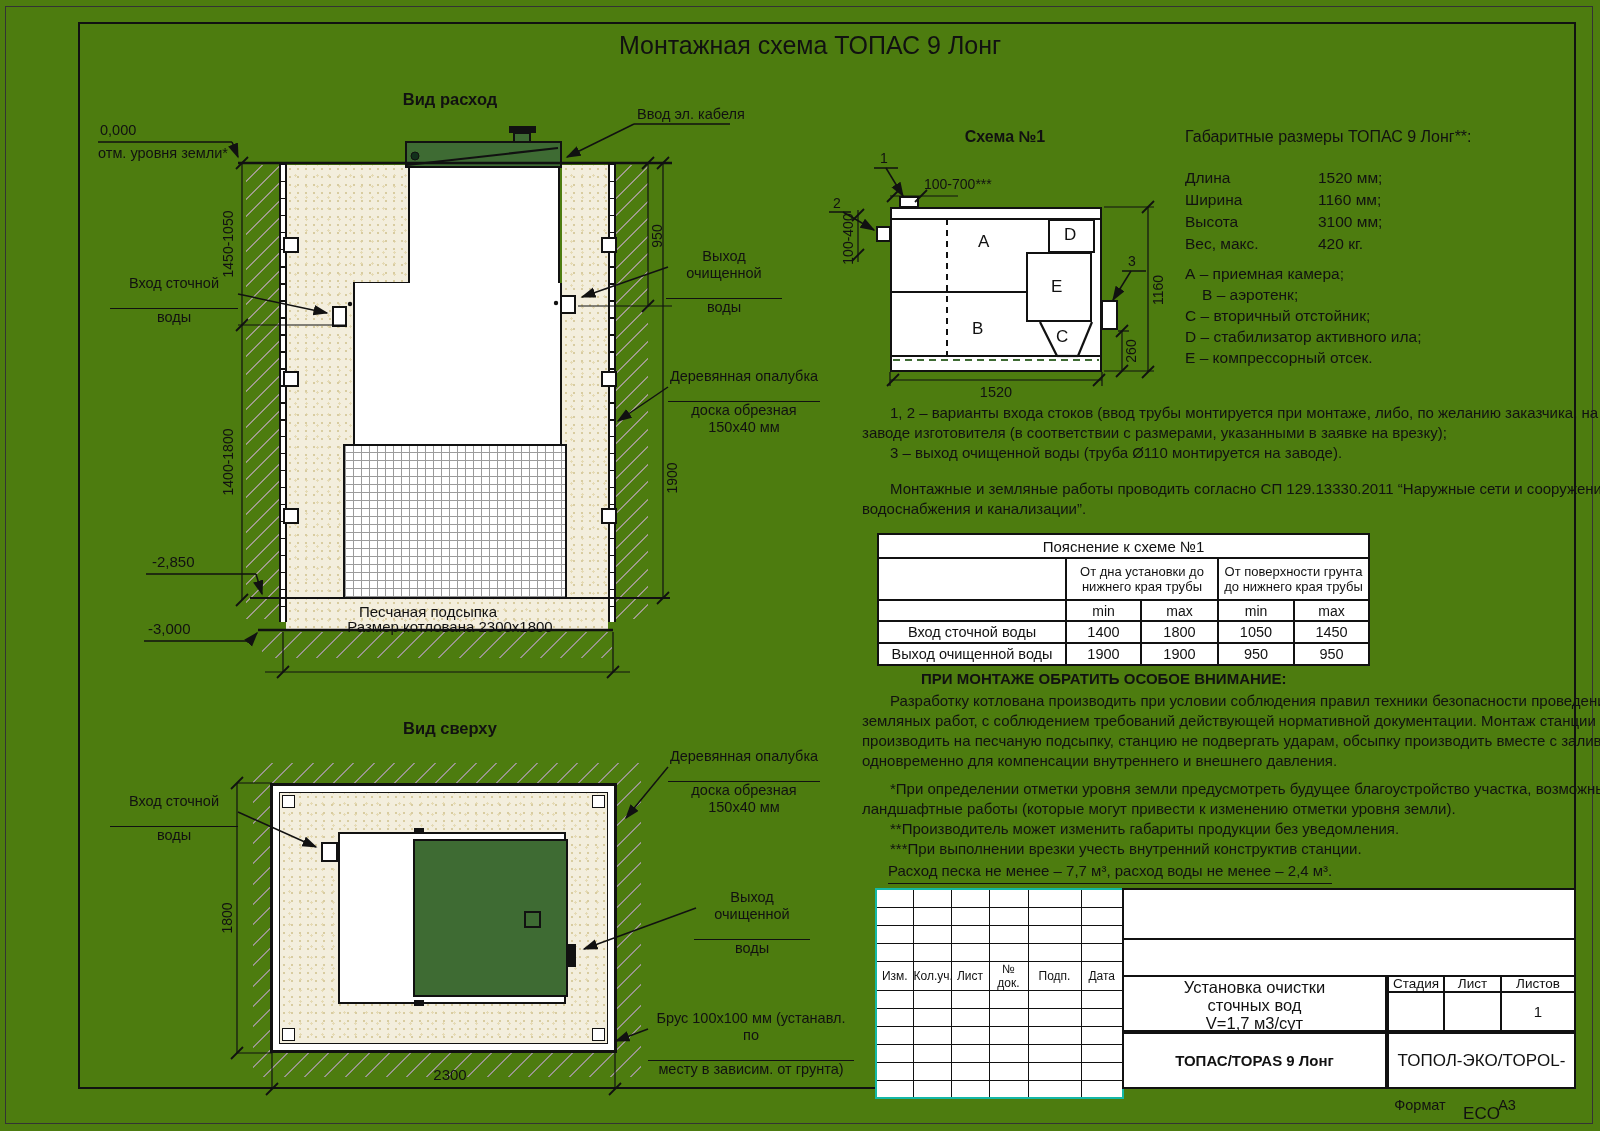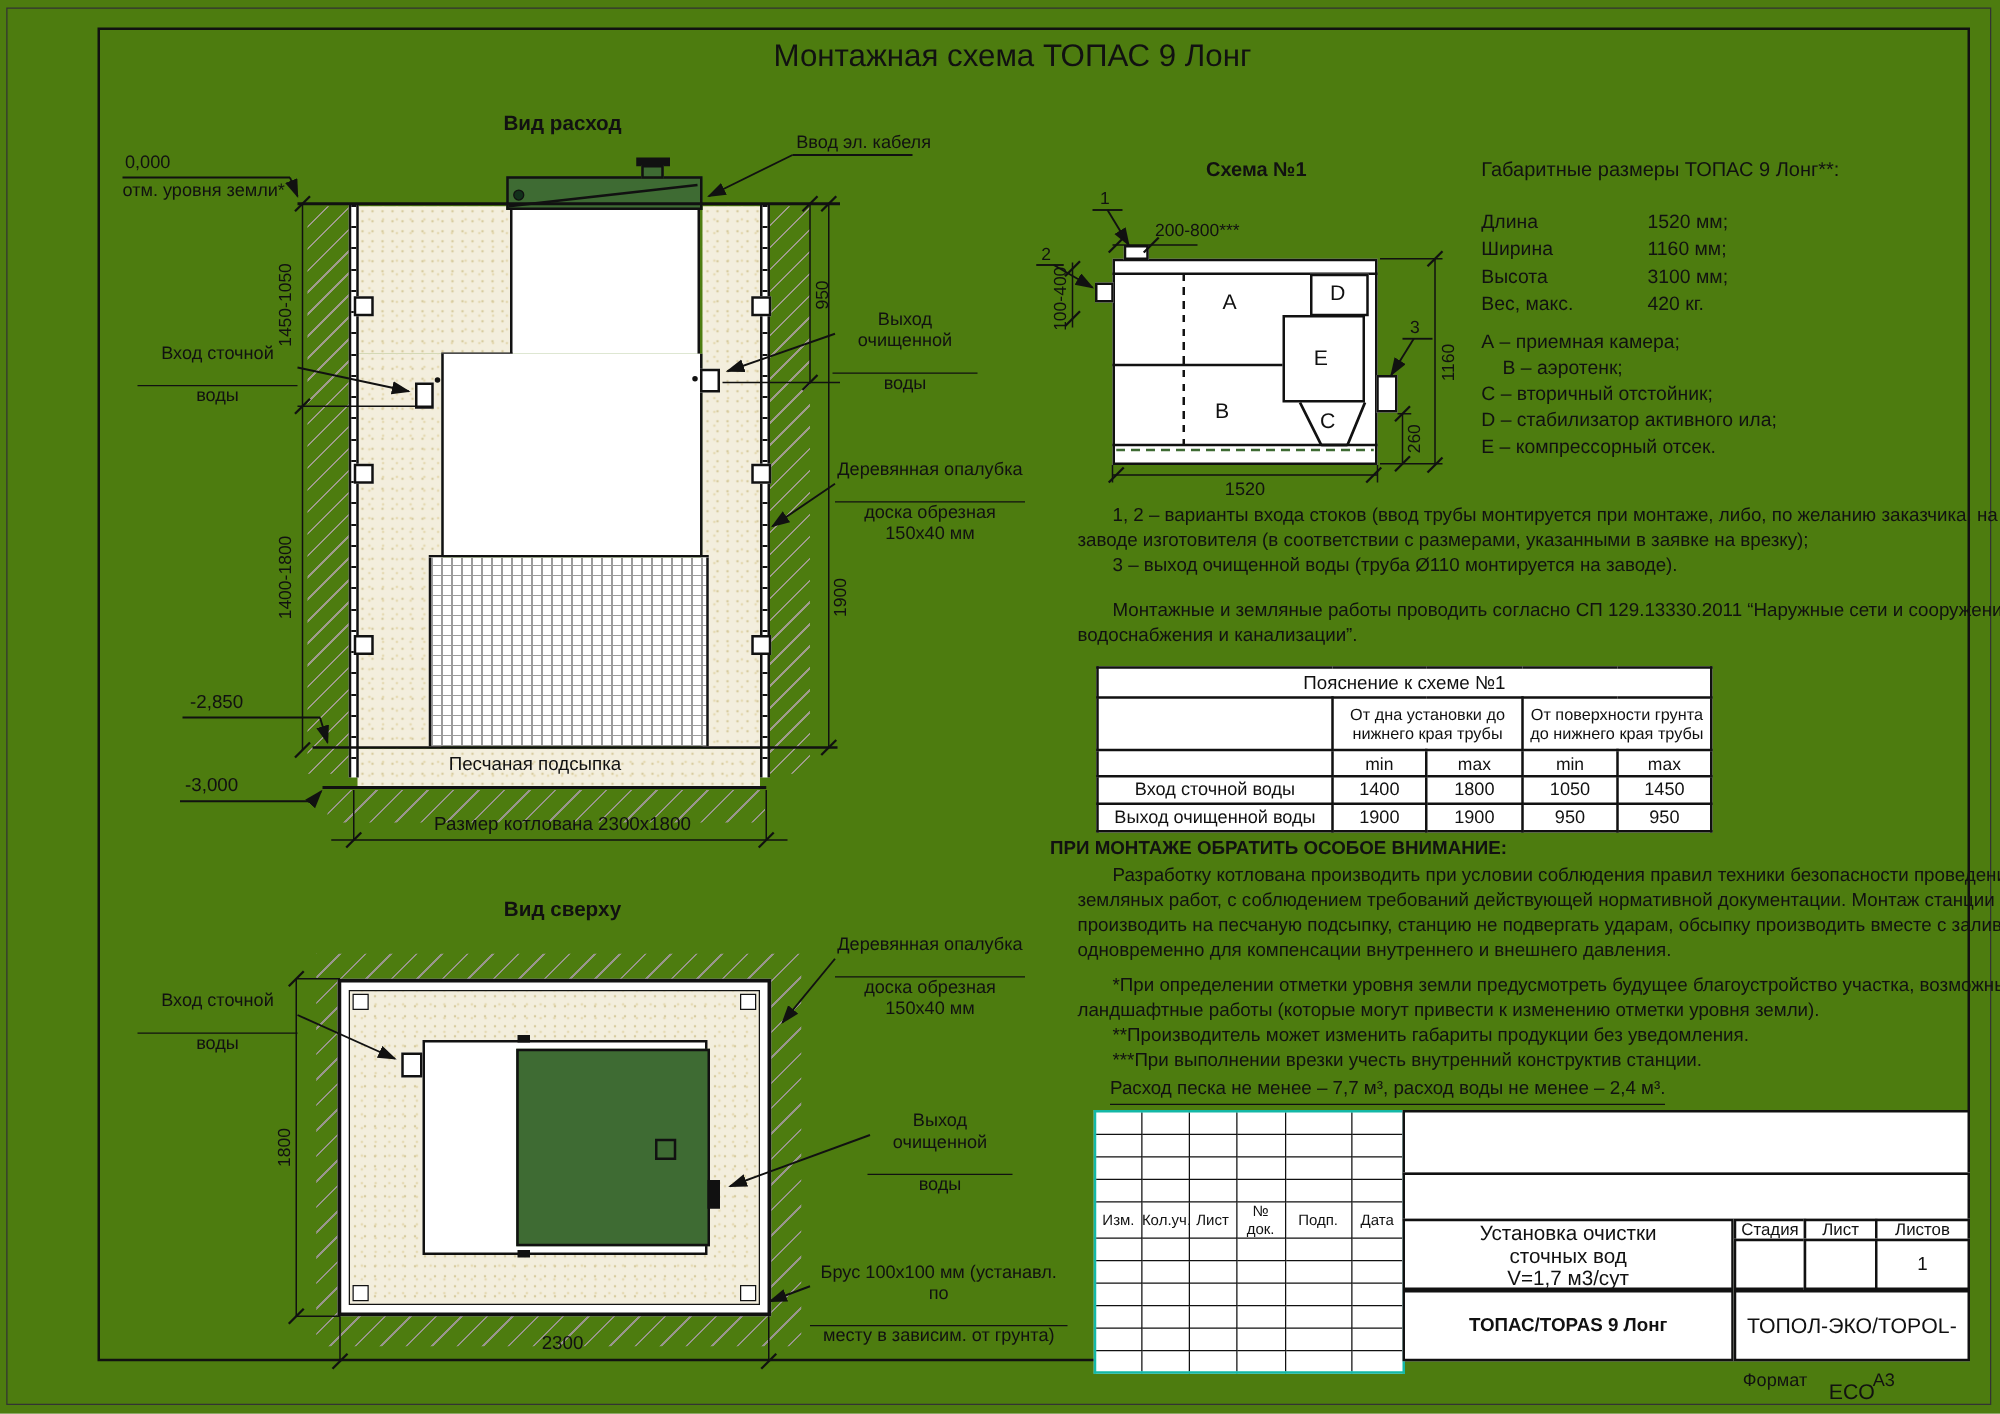--- a/index.html
+++ b/index.html
@@ -208,21 +208,21 @@
     <div class="l1">Деревянная опалубка</div>
     <div>доска обрезная 150х40 мм</div>
   </div>
   <span class="rot" style="left:228px;top:244px;">1450-1050</span>
   <span class="rot" style="left:228px;top:462px;">1400-1800</span>
   <span class="rot" style="left:657px;top:236px;">950</span>
   <span class="rot" style="left:672px;top:478px;">1900</span>
   <div class="t" style="left:152px;top:553px;">-2,850</div>
   <div class="t" style="left:148px;top:620px;">-3,000</div>
   <div class="t c" style="left:318px;top:603px;width:220px;">Песчаная подсыпка</div>
-  <div class="t c" style="left:330px;top:651px;width:240px;">Размер котлована 2300х1800</div>
+  <div class="t c" style="left:330px;top:618px;width:240px;">Размер котлована 2300х1800</div>
 
   <div class="t c" style="left:390px;top:718px;width:120px;font-size:16.5px;font-weight:600;">Вид сверху</div>
   <div class="lbl" style="left:110px;top:793px;width:128px;">
     <div class="l1">Вход сточной</div>
     <div>воды</div>
   </div>
   <div class="lbl" style="left:668px;top:748px;width:152px;">
     <div class="l1">Деревянная опалубка</div>
     <div>доска обрезная 150х40 мм</div>
   </div>
@@ -234,21 +234,21 @@
     <div class="l1">Брус 100х100 мм (устанавл. по</div>
     <div>месту в зависим. от грунта)</div>
   </div>
   <span class="rot" style="left:227px;top:918px;">1800</span>
   <div class="t c" style="left:415px;top:1066px;width:70px;">2300</div>
 
   <div class="t c" style="left:945px;top:127px;width:120px;font-size:16px;font-weight:600;">Схема №1</div>
   <div class="t" style="left:880px;top:150px;font-size:14px;">1</div>
   <div class="t" style="left:833px;top:195px;font-size:14px;">2</div>
   <div class="t" style="left:1128px;top:253px;font-size:14px;">3</div>
-  <div class="t" style="left:924px;top:176px;font-size:14px;">200-800***</div>
+  <div class="t" style="left:924px;top:176px;font-size:14px;">100-700***</div>
   <span class="rot" style="left:848px;top:239px;">100-400</span>
   <span class="rot" style="left:1158px;top:290px;">1160</span>
   <span class="rot" style="left:1131px;top:351px;">260</span>
   <div class="t c" style="left:962px;top:383px;width:68px;font-size:14.5px;">1520</div>
   <div class="t" style="left:978px;top:231px;font-size:17px;">A</div>
   <div class="t" style="left:972px;top:318px;font-size:17px;">B</div>
   <div class="t" style="left:1056px;top:326px;font-size:17px;">C</div>
   <div class="t" style="left:1064px;top:224px;font-size:17px;">D</div>
   <div class="t" style="left:1051px;top:276px;font-size:17px;">E</div>
 
@@ -317,21 +317,21 @@
     <tr style="height:22px;font-size:14.5px;">
       <td>Выход очищенной воды</td>
       <td>1900</td>
       <td>1900</td>
       <td>950</td>
       <td>950</td>
     </tr>
   </tbody>
     </table>
 
-  <div class="t b" style="left:840px;top:670px;">ПРИ МОНТАЖЕ ОБРАТИТЬ ОСОБОЕ ВНИМАНИЕ:</div>
+  <div class="t b" style="left:921px;top:670px;">ПРИ МОНТАЖЕ ОБРАТИТЬ ОСОБОЕ ВНИМАНИЕ:</div>
   <div class="abs par" style="left:862px;top:692px;">
     <div class="ind">Разработку котлована производить при условии соблюдения правил техники безопасности проведения</div>
     <div>земляных работ, с соблюдением требований действующей нормативной документации. Монтаж станции</div>
     <div>производить на песчаную подсыпку, станцию не подвергать ударам, обсыпку производить вместе с заливкой</div>
     <div>одновременно для компенсации внутреннего и внешнего давления.</div>
   </div>
   <div class="abs par" style="left:862px;top:780px;">
     <div class="ind">*При определении отметки уровня земли предусмотреть будущее благоустройство участка, возможные</div>
     <div>ландшафтные работы (которые могут привести к изменению отметки уровня земли).</div>
     <div class="ind">**Производитель может изменить габариты продукции без уведомления.</div>

